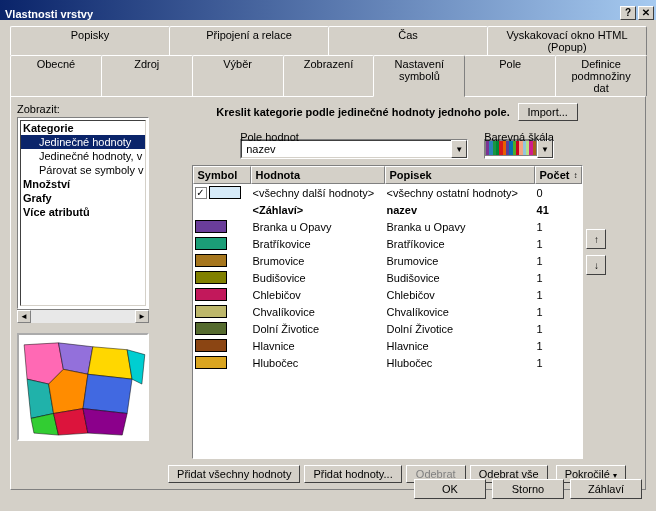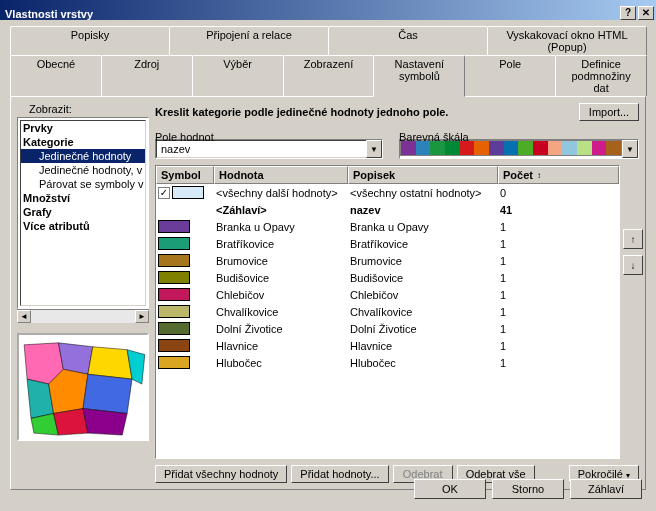--- a/index.html
+++ b/index.html
@@ -9,32 +9,32 @@
 .titlebar-btn { width: 16px; height: 14px; background: #d4d0c8; border: 1px solid #fff; border-right-color: #404040; border-bottom-color: #404040; margin-left: 2px; display: flex; align-items: center; justify-content: center; color: black; font-size: 10px; font-weight: bold; line-height: 1; cursor: pointer; }
 .content { padding: 6px 10px; }
 .tabs-row { display: flex; position: relative; }
 .tab { background: #d4d0c8; border: 1px solid #fff; border-right-color: #808080; border-bottom: none; padding: 2px 8px; font-size: 11px; cursor: pointer; border-radius: 2px 2px 0 0; margin-right: -1px; }
 .tab.active { background: #d4d0c8; position: relative; z-index: 2; border-bottom: 1px solid #d4d0c8; margin-bottom: -1px; }
 .tabs-row1 .tab { flex: 1; text-align: center; }
 .tabs-row2 .tab { flex: 1; text-align: center; }
 .tab-panel { border: 1px solid #fff; border-right-color: #808080; border-bottom-color: #808080; padding: 6px; height: 394px; position: relative; }
 .panel-inner { display: flex; gap: 6px; height: 100%; }
 .left-col { width: 132px; display: flex; flex-direction: column; }
-.zobrazit-label { font-size: 11px; margin-bottom: 2px; margin-left: 12px; }
+.zobrazit-label { font-size: 11px; margin-bottom: 2px; }
 .tree { background: white; border: 1px solid #808080; border-right-color: #fff; border-bottom-color: #fff; flex: 0 0 192px; overflow: hidden; padding: 2px; }
 .tree-inner { border: 1px solid #404040; border-right-color: #d4d0c8; border-bottom-color: #d4d0c8; height: 100%; overflow: hidden; }
 .tree-item { padding: 1px 2px; font-size: 11px; white-space: nowrap; cursor: pointer; }
 .tree-item.bold { font-weight: bold; }
 .tree-item.indent { padding-left: 18px; }
 .tree-item.selected { background: #0a246a; color: white; }
 .tree-scroll { height: 14px; background: #d4d0c8; border-top: 1px solid #808080; display: flex; }
 .tree-scroll-btn { width: 14px; height: 13px; background: #d4d0c8; border: 1px solid #fff; border-right-color: #808080; border-bottom-color: #808080; font-size: 8px; display: flex; align-items: center; justify-content: center; cursor: pointer; }
 .tree-scroll-track { flex: 1; background: #e8e8e8; }
 .map-preview { margin-top: 10px; border: 2px inset #fff; height: 108px; background: #fff; position: relative; overflow: hidden; }
-.right-col { flex: 1; display: flex; flex-direction: column; }
+.right-col { flex: 1; display: flex; flex-direction: column; align-items: center; }
 .desc-row { display: flex; align-items: center; gap: 8px; margin-bottom: 6px; }
 .desc-text { font-weight: bold; font-size: 11px; flex: 1; }
 .btn { background: #d4d0c8; border: 1px solid #fff; border-right-color: #404040; border-bottom-color: #404040; padding: 2px 8px; font-size: 11px; cursor: pointer; min-width: 60px; text-align: center; }
 .btn.disabled { color: #808080; cursor: default; }
 .field-row { display: flex; gap: 16px; margin-bottom: 6px; }
 .fieldset-box { display: flex; flex-direction: column; position: relative; }
 .fieldset-label { font-size: 11px; position: relative; top: 4px; }
 .combo { display: flex; background: white; border: 1px solid #808080; border-right-color: #fff; border-bottom-color: #fff; height: 20px; }
 .combo-inner { flex: 1; padding: 2px 4px; font-size: 11px; border: 1px solid #404040; border-right: none; border-bottom-color: #d4d0c8; }
 .combo-btn { width: 16px; background: #d4d0c8; border: 1px solid #fff; border-right-color: #404040; border-bottom-color: #404040; display: flex; align-items: center; justify-content: center; font-size: 8px; cursor: pointer; }
@@ -87,21 +87,20 @@
       <div class="tab active">Nastavení symbolů</div>
       <div class="tab">Pole</div>
       <div class="tab">Definice podmnožiny dat</div>
     </div>
   <div class="tab-panel">
     <div class="panel-inner">
       <div class="left-col">
         <div class="zobrazit-label">Zobrazit:</div>
         <div class="tree">
           <div class="tree-inner">
-            <div class="tree-item bold">Prvky</div>
             <div class="tree-item bold">Kategorie</div>
             <div class="tree-item indent selected">Jedinečné hodnoty</div>
             <div class="tree-item indent">Jedinečné hodnoty, v</div>
             <div class="tree-item indent">Párovat se symboly v</div>
             <div class="tree-item bold">Množství</div>
             <div class="tree-item bold">Grafy</div>
             <div class="tree-item bold">Více atributů</div>
           </div>
         </div>
         <div class="tree-scroll">

